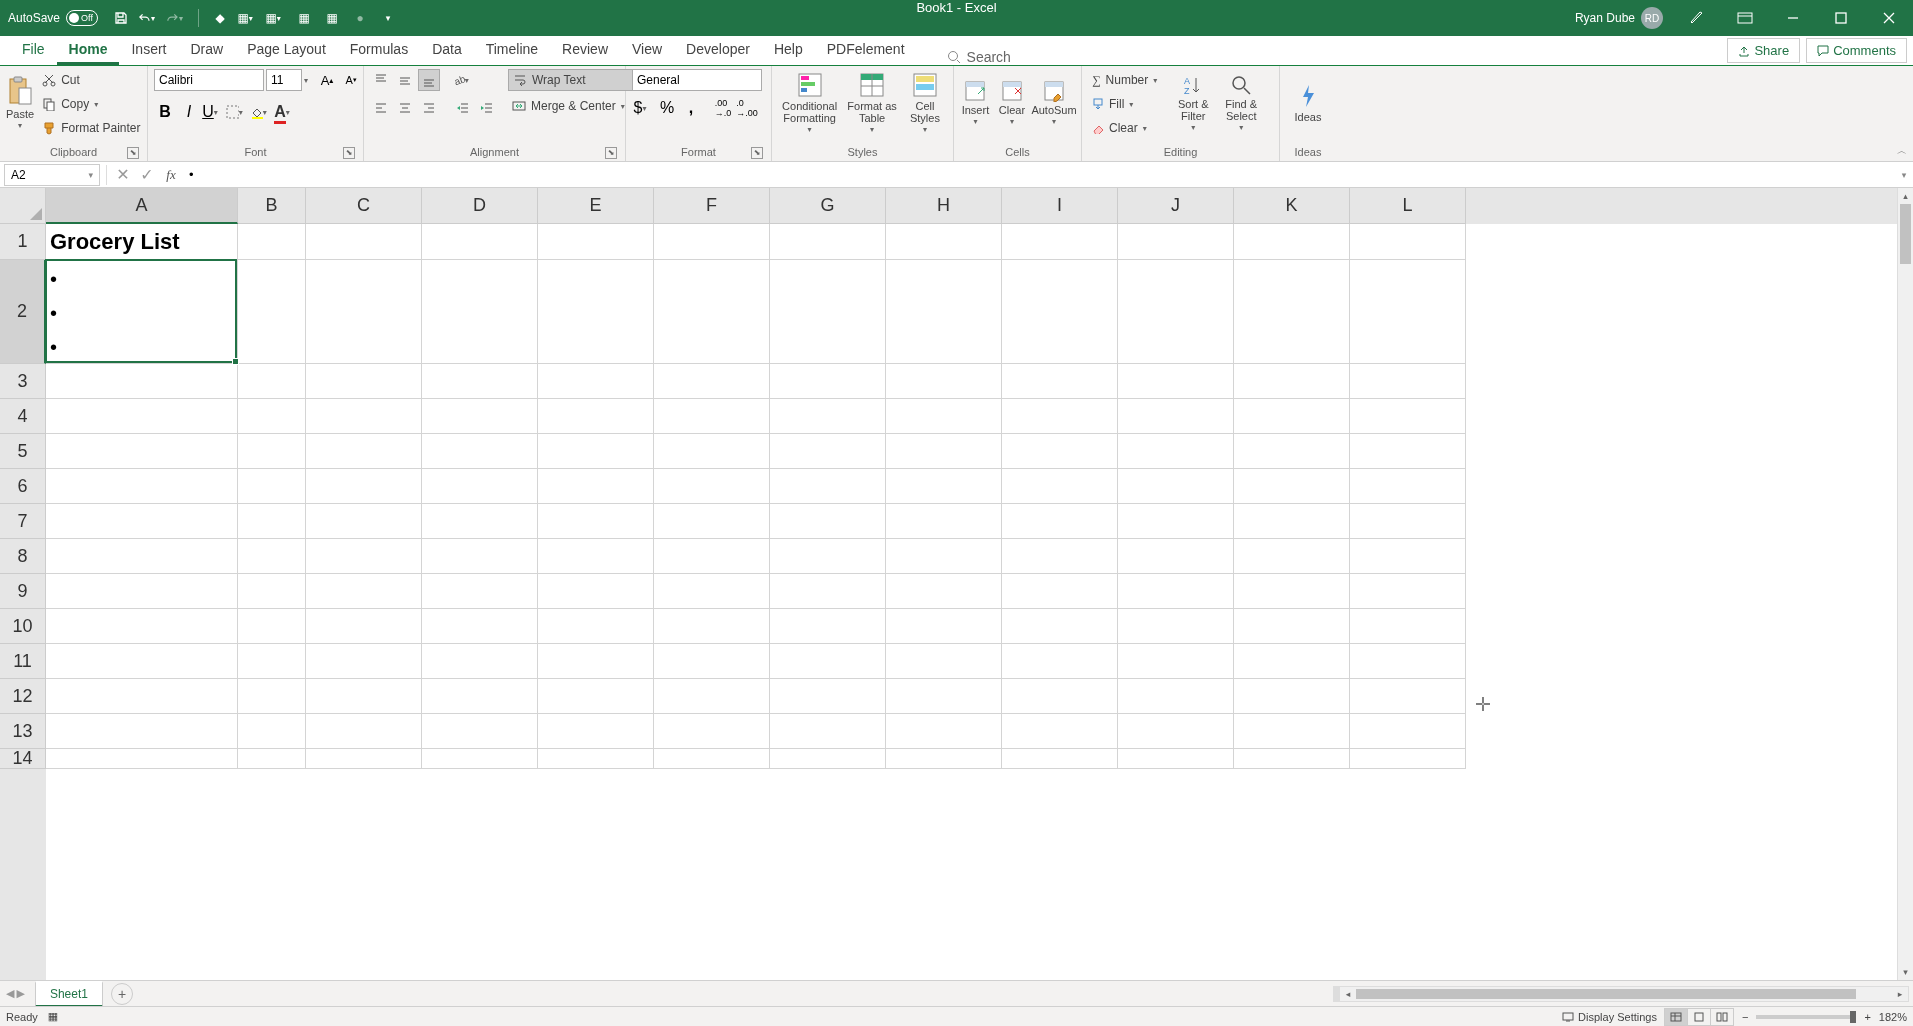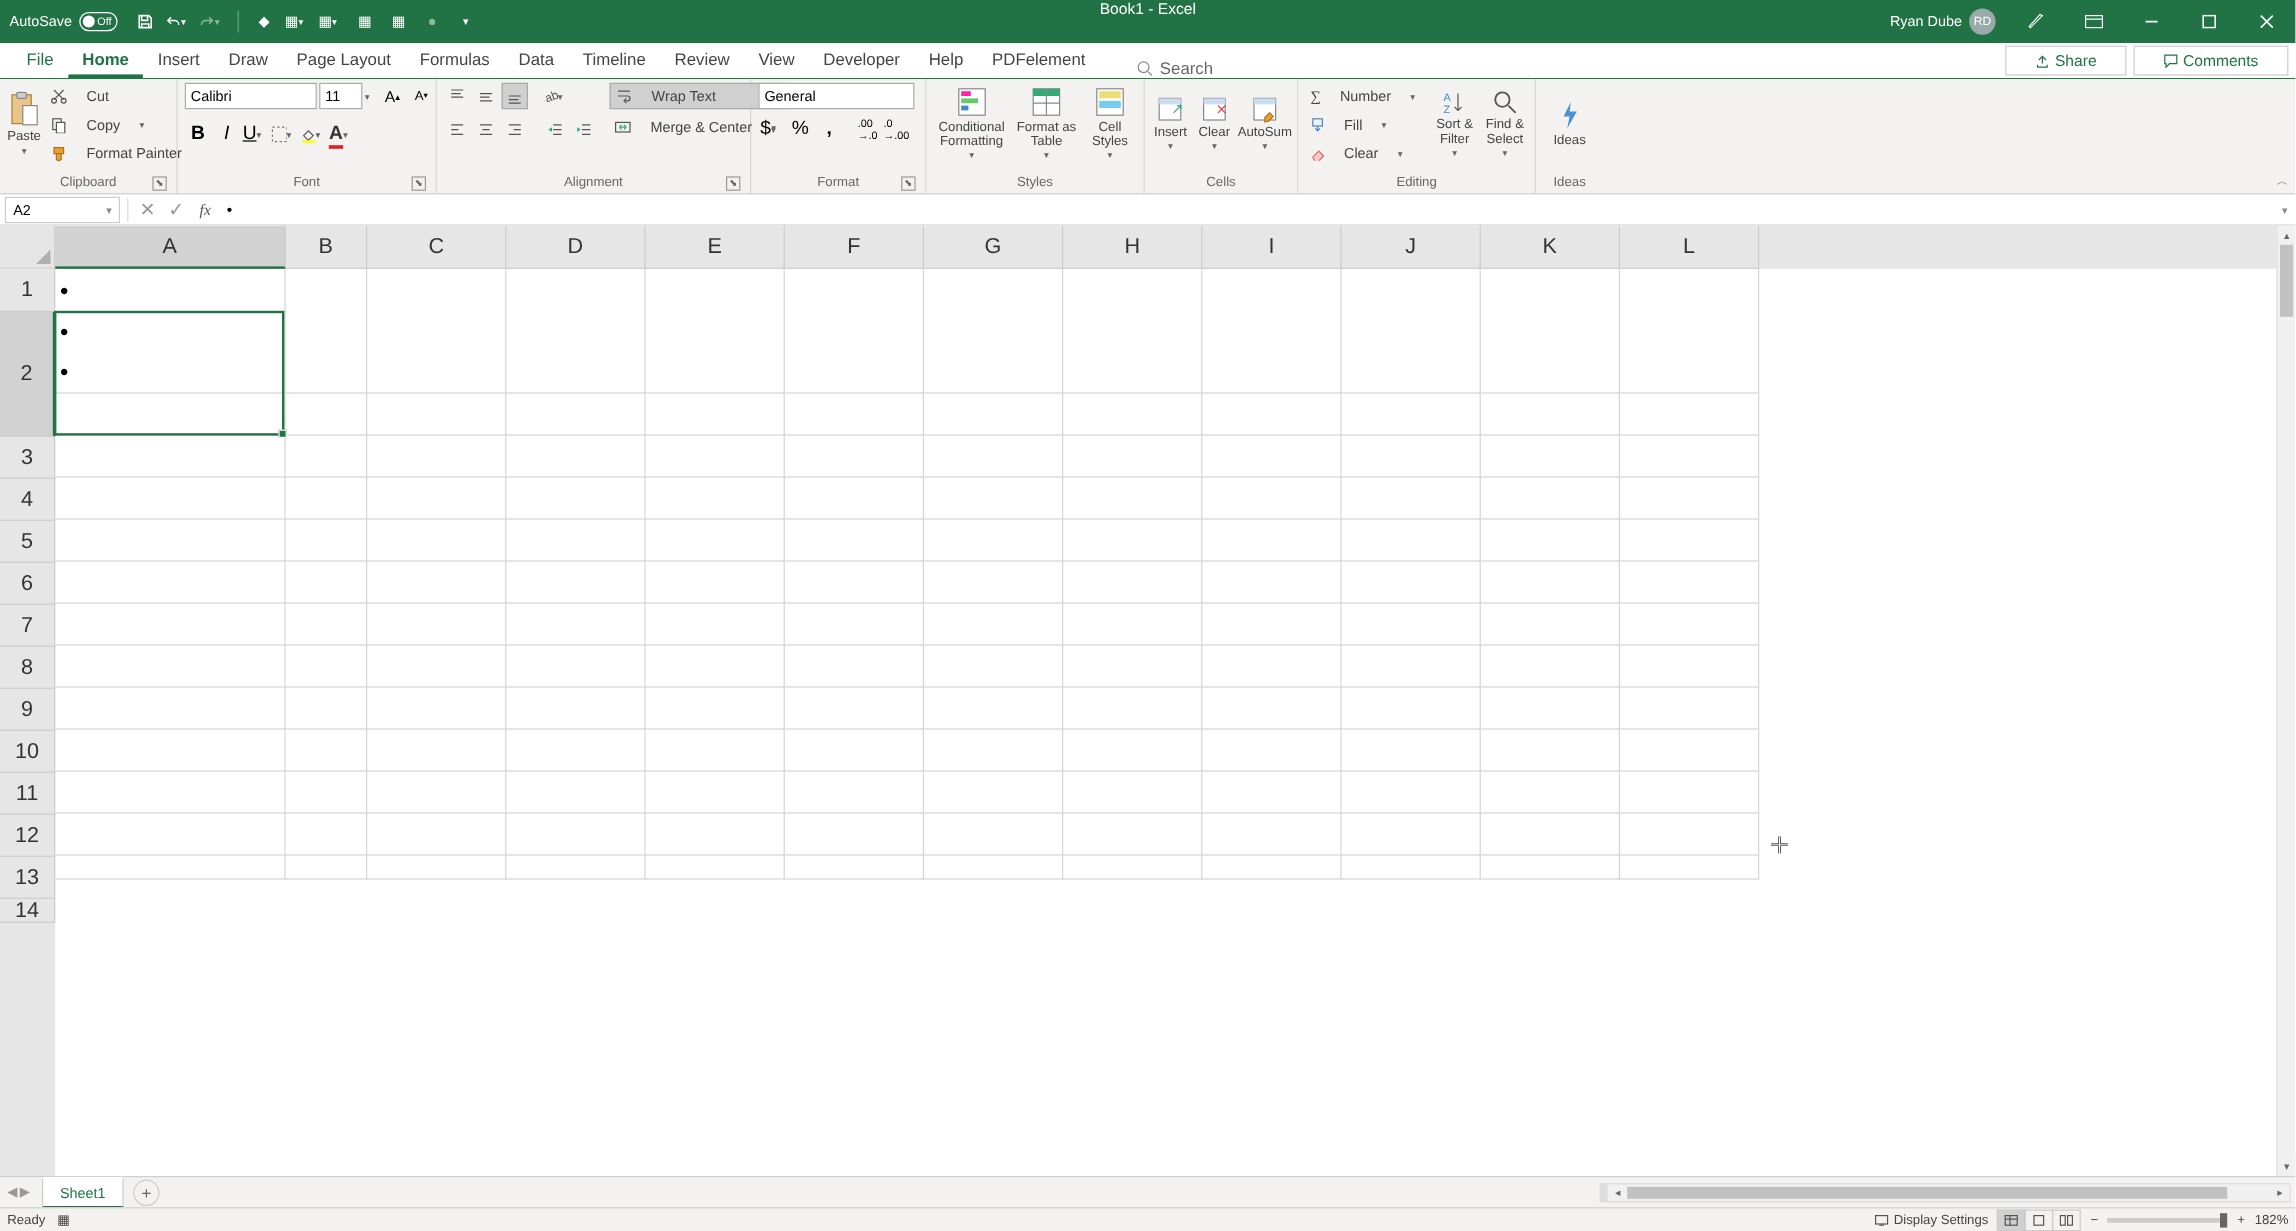--- a/index.html
+++ b/index.html
@@ -21,32 +21,32 @@
 .user-badge { width: 22px; height: 22px; border-radius: 50%; background: #9aa; display: flex; align-items: center; justify-content: center; font-size: 10px; color: #fff; }
 .win-btn { width: 44px; height: 36px; display: flex; align-items: center; justify-content: center; cursor: pointer; }
 
 
 .tabs-row { height: 30px; background: #fff; display: flex; align-items: flex-end; padding-left: 10px; border-bottom: 1px solid #15803d; position: relative; }
 .ribbon-tab { padding: 6px 12px 5px; font-size: 14px; color: #444; cursor: pointer; }
 .ribbon-tab.file { color: #217346; }
 .ribbon-tab.active { color: #217346; border-bottom: 3px solid #217346; font-weight: 600; }
 .search-box { margin-left: 30px; display: flex; align-items: center; gap: 6px; color: #666; font-size: 14px; }
 .share-btns { position: absolute; right: 6px; top: 2px; display: flex; gap: 6px; }
-.share-btn { border: 1px solid #ccc; background: #fff; padding: 4px 24px; font-size: 13px; color: #217346; display: flex; align-items: center; gap: 4px; cursor: pointer; }
+.share-btn { border: 1px solid #ccc; background: #fff; padding: 4px 10px; font-size: 13px; color: #217346; display: flex; align-items: center; gap: 4px; cursor: pointer; }
 
 
 .ribbon { height: 96px; background: #f3f2f1; display: flex; border-bottom: 1px solid #d0d0d0; }
 .group { border-right: 1px solid #d6d6d6; padding: 3px 6px 0; display: flex; flex-direction: column; justify-content: space-between; }
 .group-label { text-align: center; font-size: 11px; color: #666; padding: 2px 0 3px; position: relative; }
 .group-label .launcher { position: absolute; right: 2px; bottom: 2px; width: 12px; height: 12px; border: 1px solid #999; font-size: 8px; line-height: 9px; text-align: center; color: #666; }
 .group-body { display: flex; align-items: flex-start; gap: 4px; height: 74px; }
 .big-btn { display: flex; flex-direction: column; align-items: center; justify-content: center; width: 48px; height: 68px; font-size: 11px; color: #444; text-align: center; cursor: pointer; line-height: 1.15; }
 .big-btn svg { margin-bottom: 2px; }
 .stack { display: flex; flex-direction: column; gap: 2px; }
-.small-btn { display: flex; align-items: center; gap: 16px; font-size: 12px; color: #444; height: 22px; padding: 0 4px; cursor: pointer; white-space: nowrap; }
+.small-btn { display: flex; align-items: center; gap: 5px; font-size: 12px; color: #444; height: 22px; padding: 0 4px; cursor: pointer; white-space: nowrap; }
 .small-btn.toggle-on { background: #d0d0d0; border: 1px solid #aaa; }
 .icon-row { display: flex; align-items: center; gap: 2px; }
 .icon-btn { width: 22px; height: 22px; display: flex; align-items: center; justify-content: center; cursor: pointer; }
 .icon-btn.sel { background: #d0d0d0; border: 1px solid #aaa; }
 .font-name { width: 110px; height: 22px; border: 1px solid #ababab; background: #fff; font-size: 12px; padding: 0 4px; }
 .font-size { width: 36px; height: 22px; border: 1px solid #ababab; background: #fff; font-size: 12px; padding: 0 4px; }
 .number-format { width: 130px; height: 22px; border: 1px solid #ababab; background: #fff; font-size: 12px; padding: 0 4px; }
 .dd { width: 10px; font-size: 8px; color: #666; }
 .collapse-arrow { position: absolute; right: 6px; bottom: 4px; font-size: 10px; color: #666; cursor: pointer; }
 .ribbon-wrap { position: relative; }
@@ -600,20 +600,34 @@
       <div class="row-h" style="height: 35px;">7</div>
       <div class="row-h" style="height: 35px;">8</div>
       <div class="row-h" style="height: 35px;">9</div>
       <div class="row-h" style="height: 35px;">10</div>
       <div class="row-h" style="height: 35px;">11</div>
       <div class="row-h" style="height: 35px;">12</div>
       <div class="row-h" style="height: 35px;">13</div>
       <div class="row-h" style="height: 20px;">14</div>
     </div>
   <div class="cells" id="cells">
+      <div class="cell-row" style="height: 36px;">
+        <div class="cell bold" style="width: 192px; height: 36px; white-space: pre-line; line-height: 32px;">Grocery List</div>
+        <div class="cell" style="width: 68px; height: 36px;"></div>
+        <div class="cell" style="width: 116px; height: 36px;"></div>
+        <div class="cell" style="width: 116px; height: 36px;"></div>
+        <div class="cell" style="width: 116px; height: 36px;"></div>
+        <div class="cell" style="width: 116px; height: 36px;"></div>
+        <div class="cell" style="width: 116px; height: 36px;"></div>
+        <div class="cell" style="width: 116px; height: 36px;"></div>
+        <div class="cell" style="width: 116px; height: 36px;"></div>
+        <div class="cell" style="width: 116px; height: 36px;"></div>
+        <div class="cell" style="width: 116px; height: 36px;"></div>
+        <div class="cell" style="width: 116px; height: 36px;"></div>
+      </div>
       <div class="cell-row" style="height: 104px;">
         <div class="cell" style="width: 192px; height: 104px; white-space: pre-line; line-height: 34px;">•
 •
 •</div>
         <div class="cell" style="width: 68px; height: 104px;"></div>
         <div class="cell" style="width: 116px; height: 104px;"></div>
         <div class="cell" style="width: 116px; height: 104px;"></div>
         <div class="cell" style="width: 116px; height: 104px;"></div>
         <div class="cell" style="width: 116px; height: 104px;"></div>
         <div class="cell" style="width: 116px; height: 104px;"></div>

